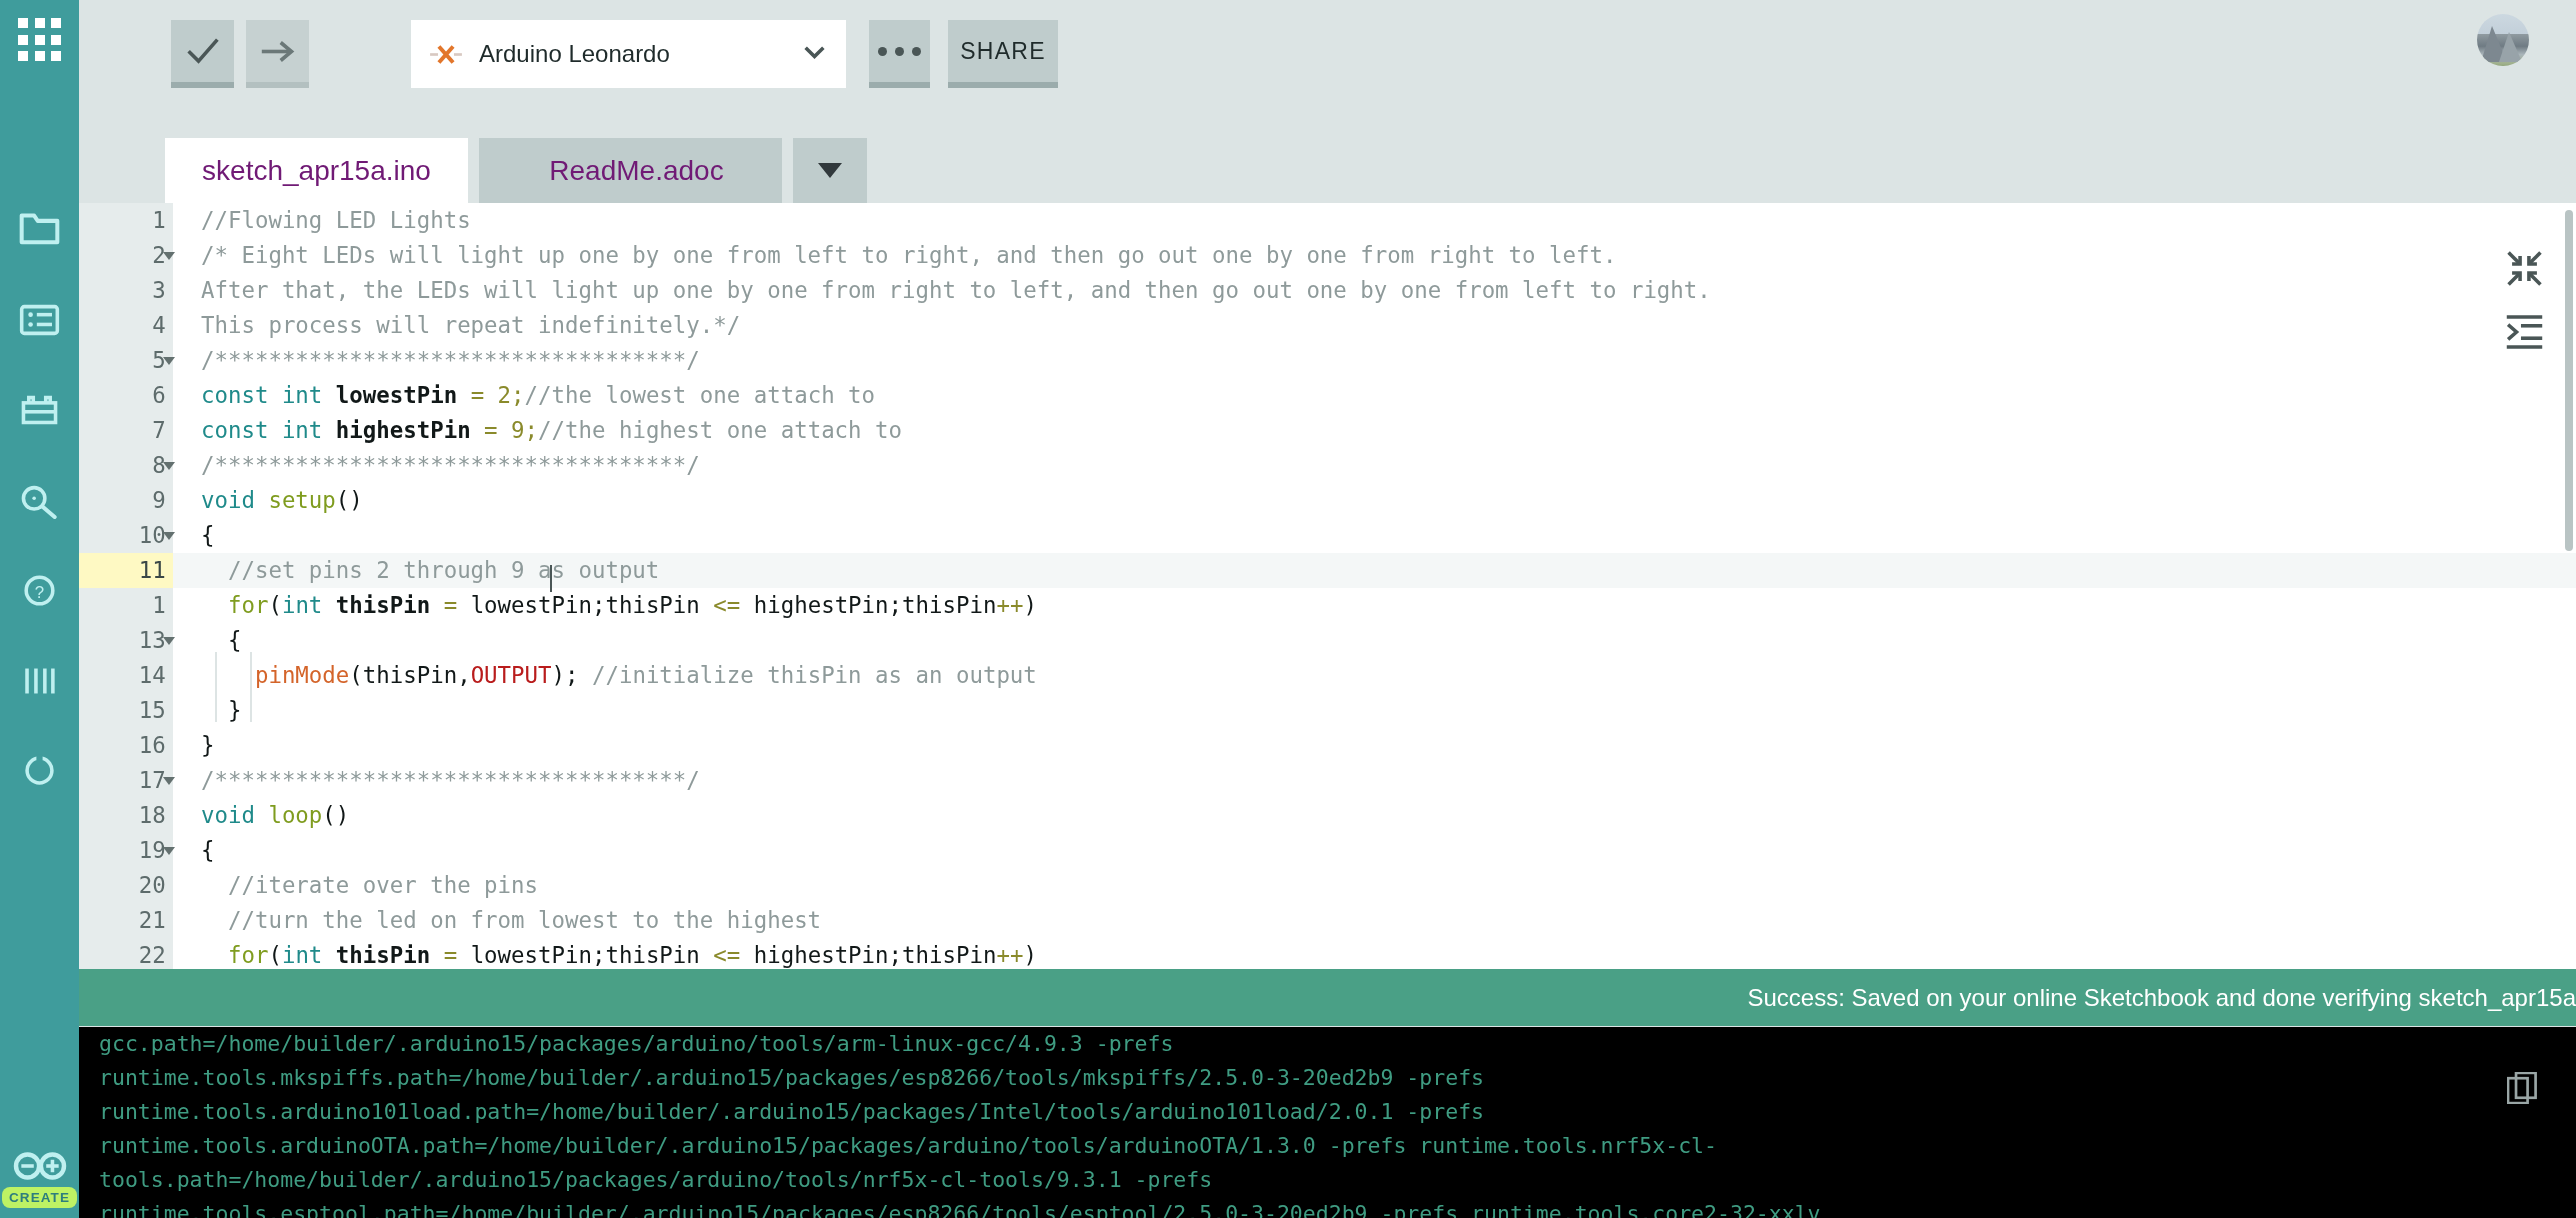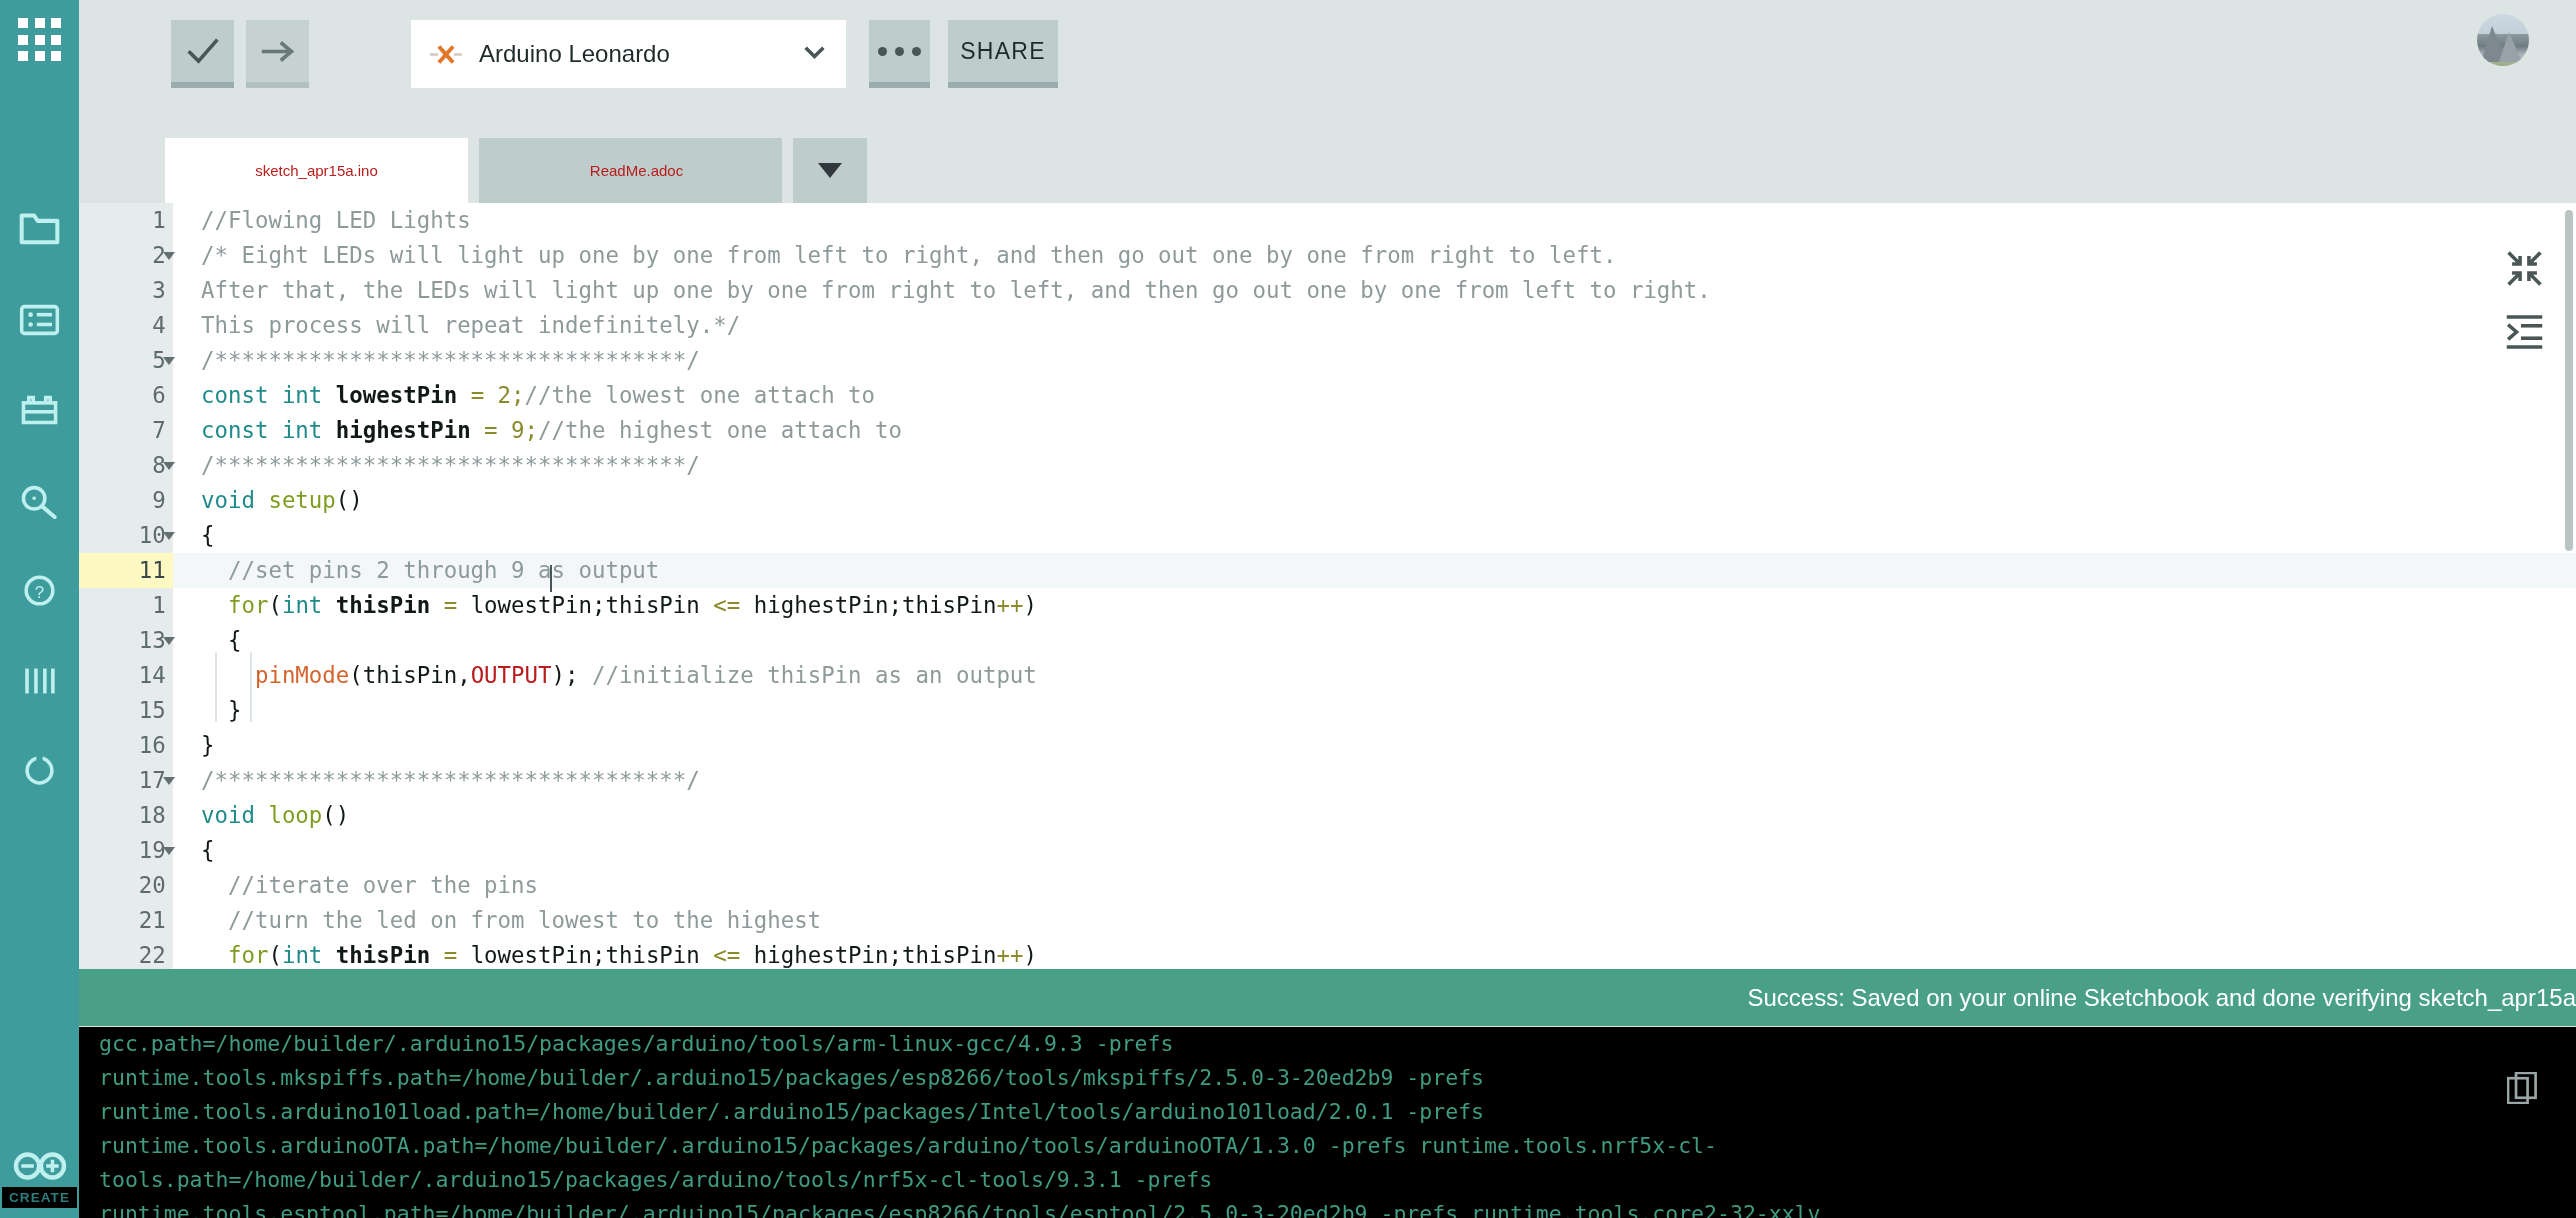--- a/index.html
+++ b/index.html
@@ -24,23 +24,24 @@
   }
   .side-icon svg { display: block; }
   .grid-dots { display: grid; grid-template-columns: repeat(3, 10px); gap: 6.3px; }
   .grid-dots i { display: block; width: 10px; height: 10px; background: #ffffff; }
 
   #create-logo {
     position: absolute; left: 0; bottom: 10.8px; width: 79px;
     display: flex; flex-direction: column; align-items: center; gap: 5.4px;
   }
   #create-logo .lbl {
-    background: #000000; color: #2d7d7d;
+    background: #bef264; color: #2d7d7d;
     font-size: 13.5px; letter-spacing: 1.1px; font-weight: 600;
     padding: 2.7px 7.2px 3.6px 7.2px;
+    border-radius: 8px;
   }
 
   
   #toolbar { position: absolute; left: 79px; top: 0; right: 0; height: 138px; background: #dce4e4; }
   .tbtn {
     position: absolute; top: 20px;
     background: #bfcccc; border: none; cursor: pointer;
     border-bottom: 6.3px solid #9bacac;
     display: flex; align-items: center; justify-content: center;
     padding: 6px;
@@ -79,21 +80,21 @@
     position: absolute; left: 21.5px; top: 18px; width: 0; height: 0;
     border-left: 10.8px solid transparent; border-right: 13.5px solid transparent;
     border-bottom: 30.5px solid #98a3a9;
   }
 
   
   #tabs { position: absolute; left: 79px; top: 138px; right: 0; height: 65px; }
   .tab {
     position: absolute; top: 0; height: 65px;
     display: flex; align-items: center; justify-content: center;
-    font-size: 15px; color: #b91c1c; cursor: pointer;
+    font-size: 28px; color: #701a75; cursor: pointer;
   }
   #tab-0 { left: 86px; width: 303px; background: #ffffff; }
   #tab-1 { left: 400px; width: 303px; background: #bfcccc; padding-left: 12px; }
   #tab-dropdown {
     position: absolute; left: 714px; top: 0; width: 74px; height: 65px;
     background: #bfcccc; cursor: pointer;
     display: flex; align-items: center; justify-content: center;
   }
   .caret-dn {
     width: 0; height: 0;

